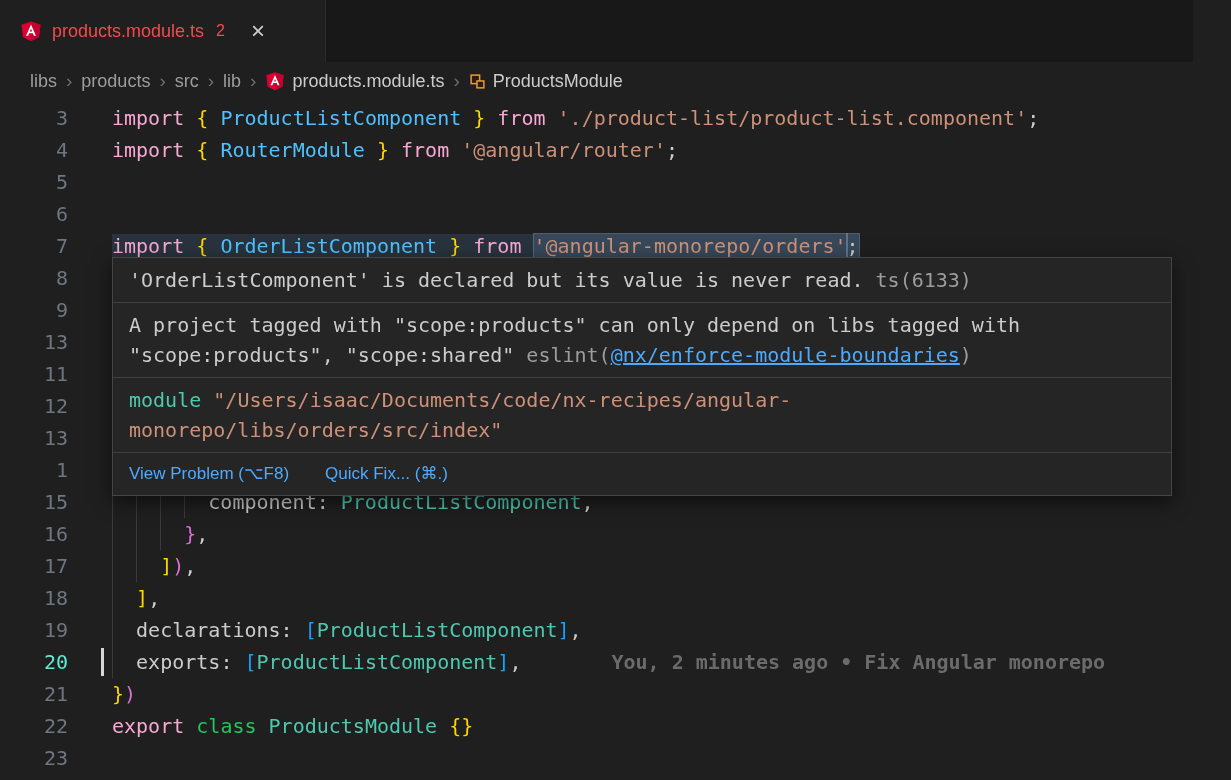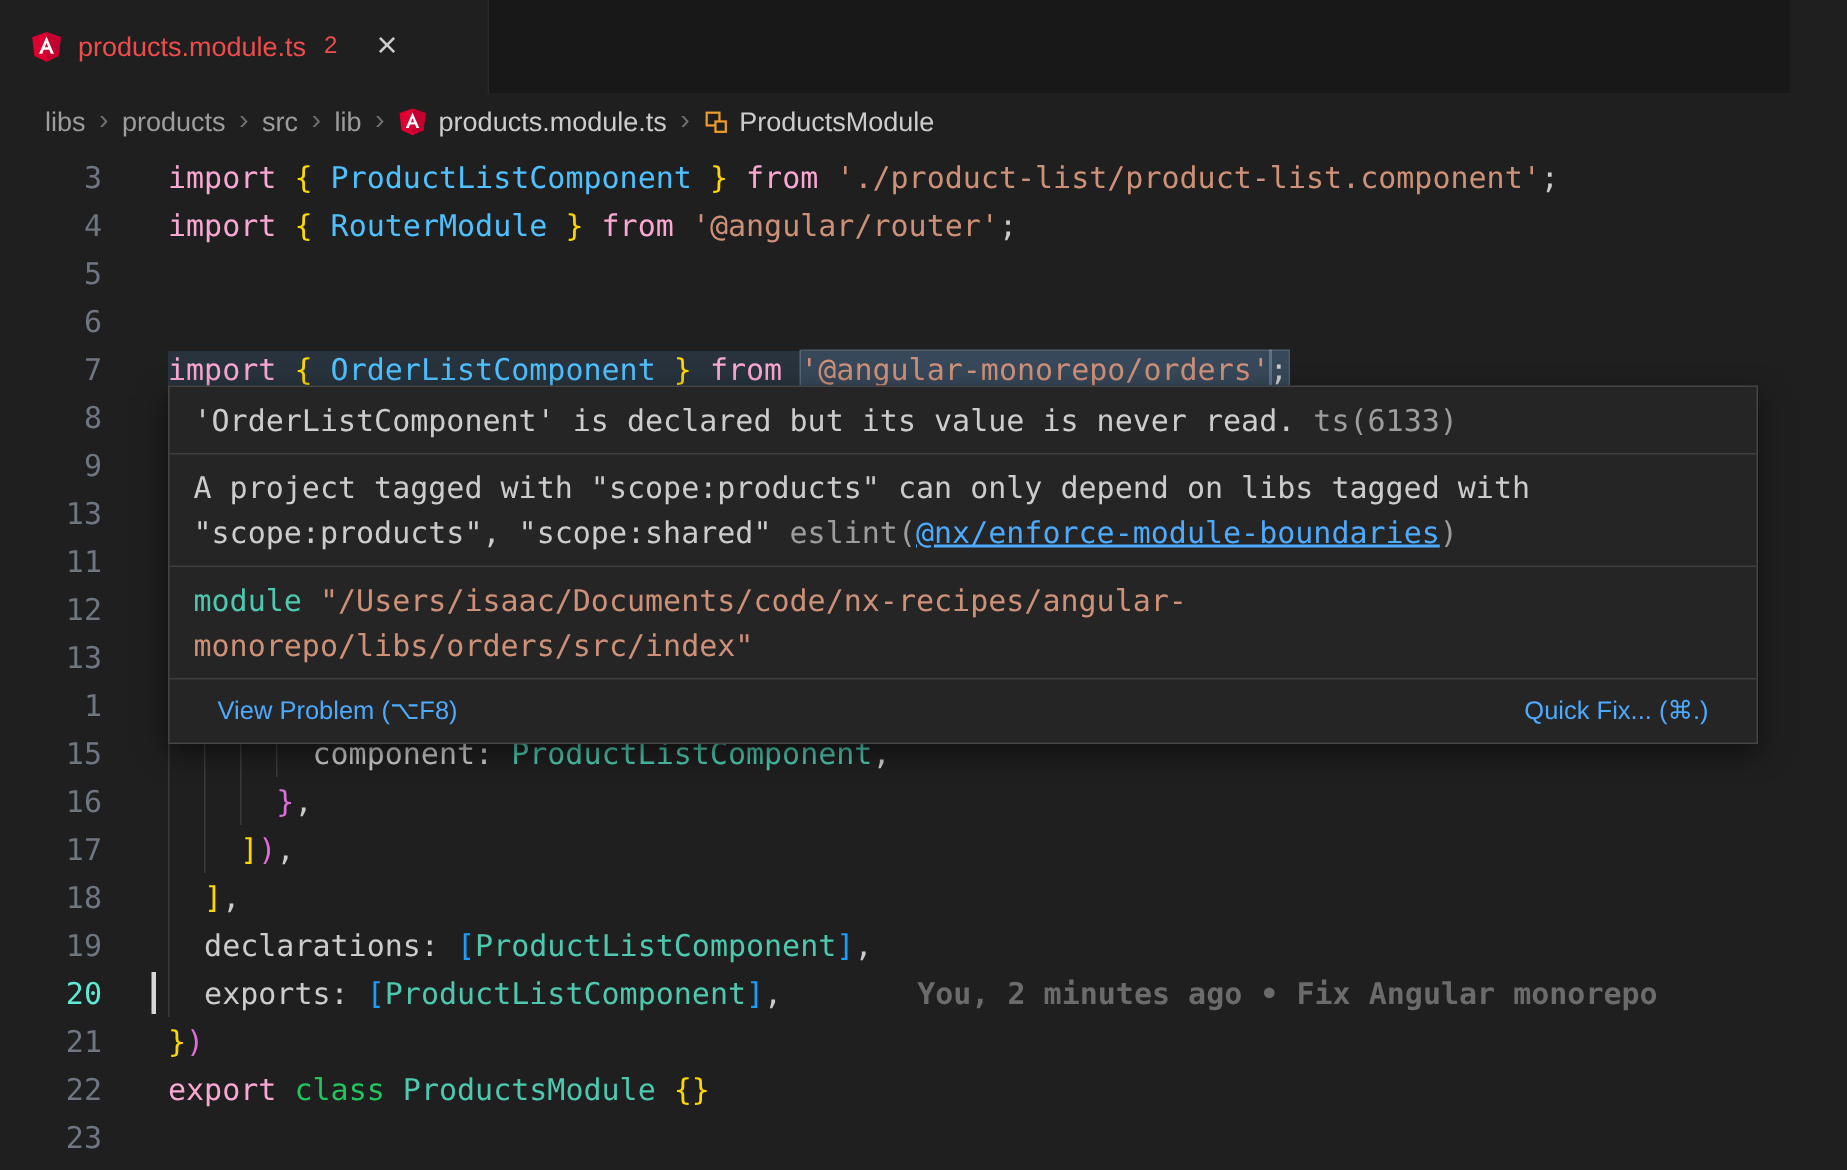--- a/index.html
+++ b/index.html
@@ -40,22 +40,22 @@
 
   
   .hover{position:absolute;left:112px;top:157px;width:1060px;background:#252526;border:1px solid #454545;
          box-shadow:0 6px 18px rgba(0,0,0,0.55);z-index:5;font-size:20px;line-height:30px;color:#cccccc;}
   .tt-row{padding:7px 16px;}
   .tt-sep{border-top:1px solid #3f3f3f;}
   .dim{color:#9d9d9d;}
   .tt-link{color:#4daafc;text-decoration:underline;cursor:pointer;}
   .tt-module-kw{color:#4EC9B0;}
   .tt-str{color:#CE9178;}
-  .tt-actions{border-top:1px solid #3f3f3f;padding:6px 32px;display:flex;gap:36px;
-              font-family:"Liberation Sans",sans-serif;font-size:17px;align-items:center;min-height:40px;justify-content:space-between;}
+  .tt-actions{border-top:1px solid #3f3f3f;padding:6px 16px;display:flex;gap:36px;
+              font-family:"Liberation Sans",sans-serif;font-size:17px;align-items:center;min-height:40px;}
   .action{color:#4daafc;cursor:pointer;}
 </style>
 </head>
 <body>
 
 <div class="window">
 
   <div class="tabbar">
     <div class="tab">
       <span class="tab-icon">

